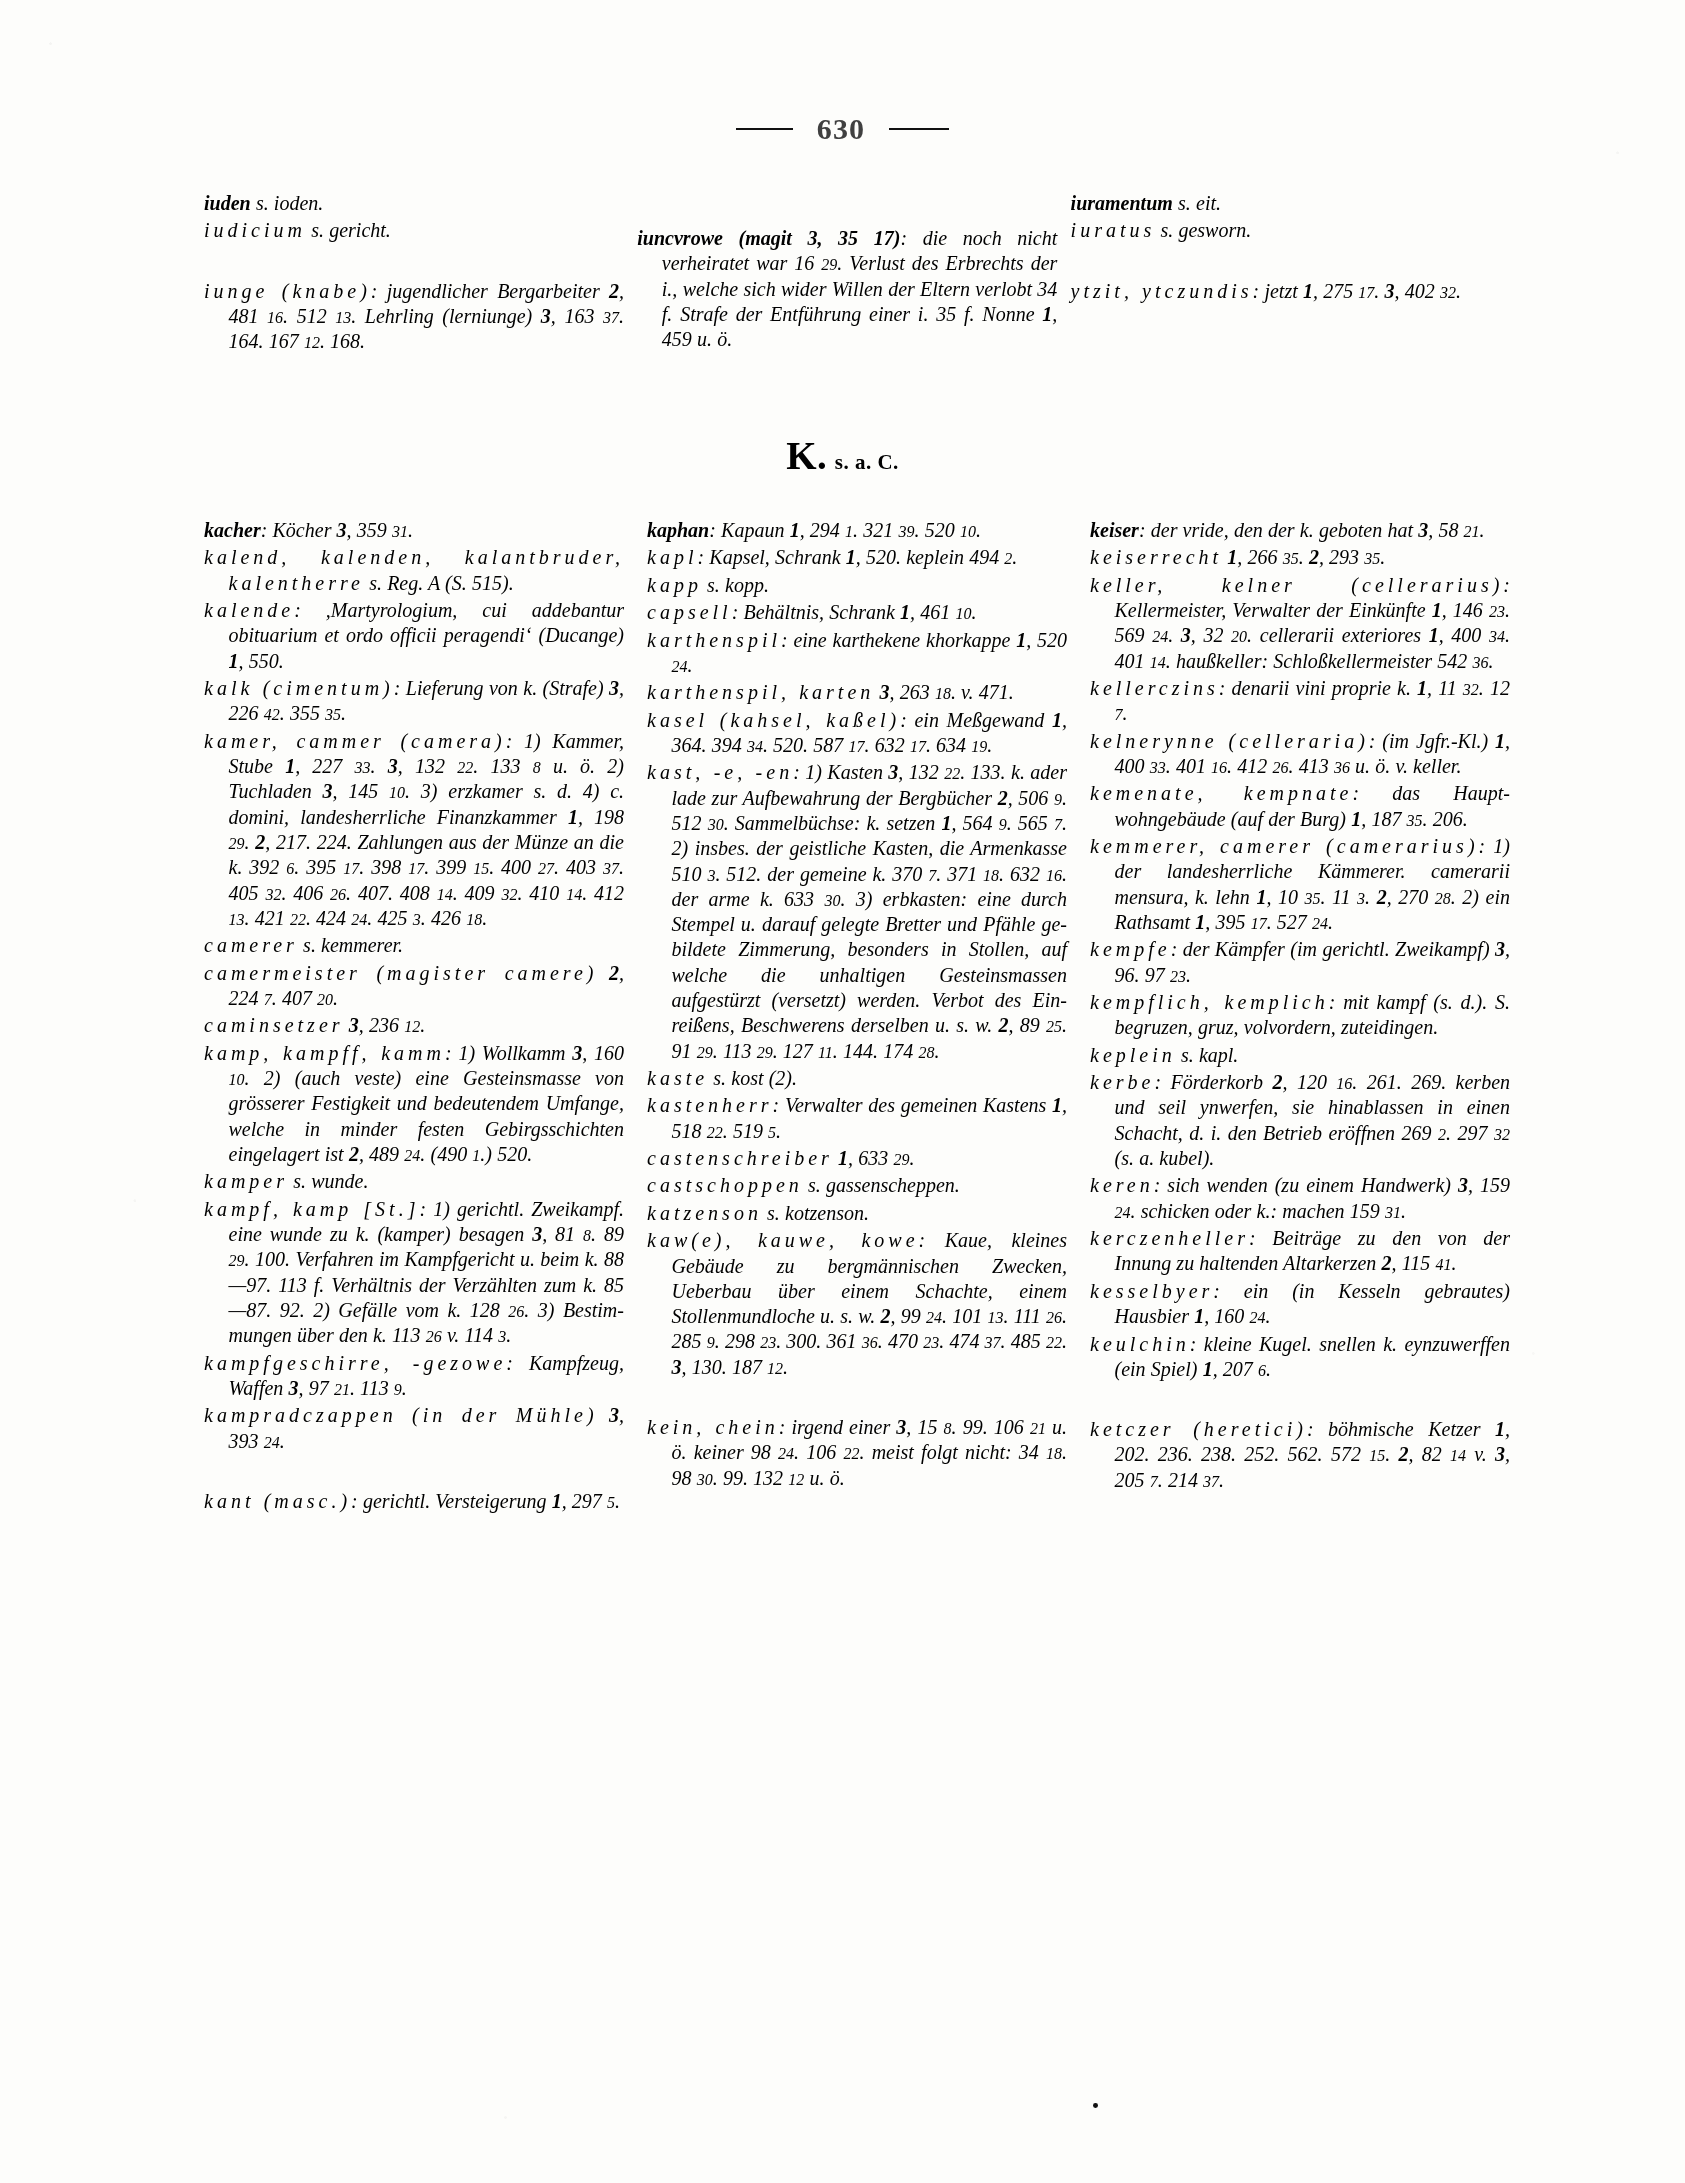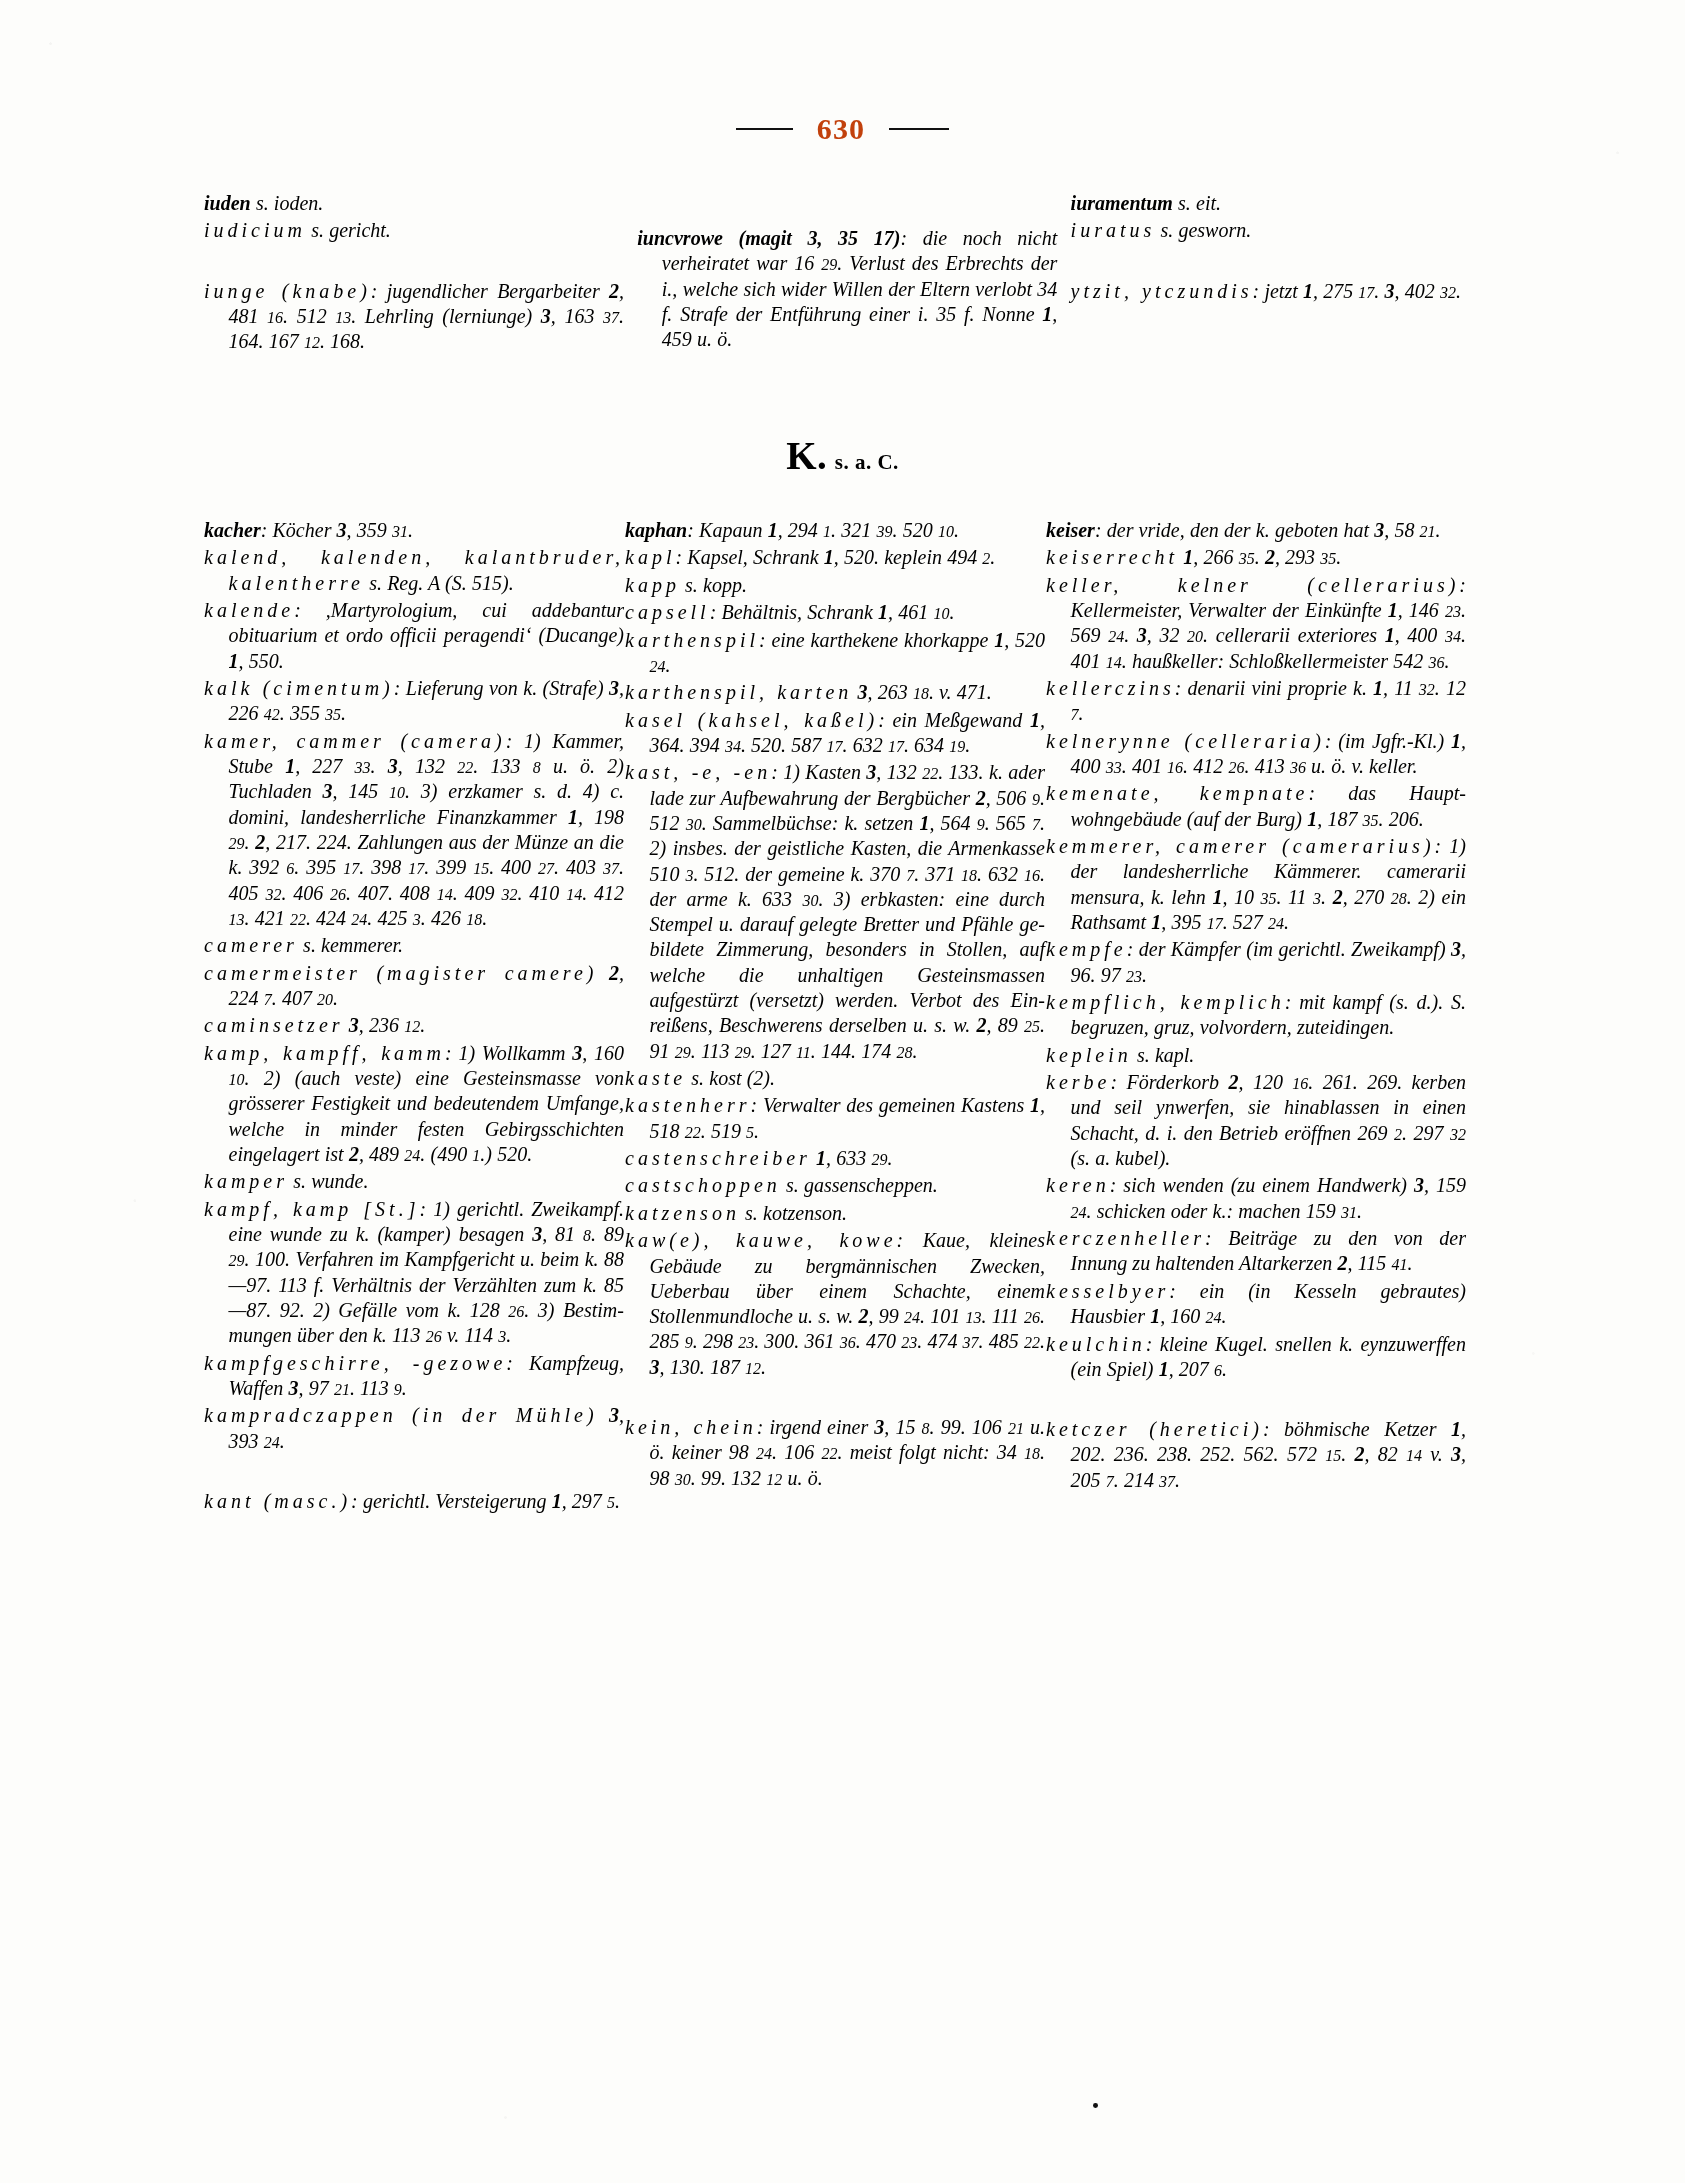--- a/index.html
+++ b/index.html
@@ -50,21 +50,21 @@
     height: 2.7px;
     background: #111;
   }
   .runhead .rule.right { width: 60px; }
   .runhead .folio {
     font-family: "Liberation Serif", "DejaVu Serif", serif;
     font-weight: 700;
     font-size: 30px;
     letter-spacing: 1.1px;
     line-height: 1;
-    color: #c2410c;
+    color: #404040;
   }
   .col { width: 420px; font-style: italic; }
 
   
   .entry {
     font-size: 20px;
     line-height: 1.265;
     text-align: justify;
     text-justify: inter-word;
     margin: 0 0 2.1px 0;
@@ -120,21 +120,21 @@
     grid-template-columns: 420px 420px 420px;
     column-gap: 13.3px;
   }
   .bodyrows {
     position: absolute;
     top: 518px;
     left: 204px;
     width: 1281px;
     display: grid;
     grid-template-columns: 420px 420px 420px;
-    column-gap: 1px;
+    column-gap: 23px;
   }
 
   .footmark {
     position: absolute;
     left: 1093px;
     top: 2103px;
     width: 4.8px;
     height: 4.8px;
     border-radius: 50%;
     background: #111;

